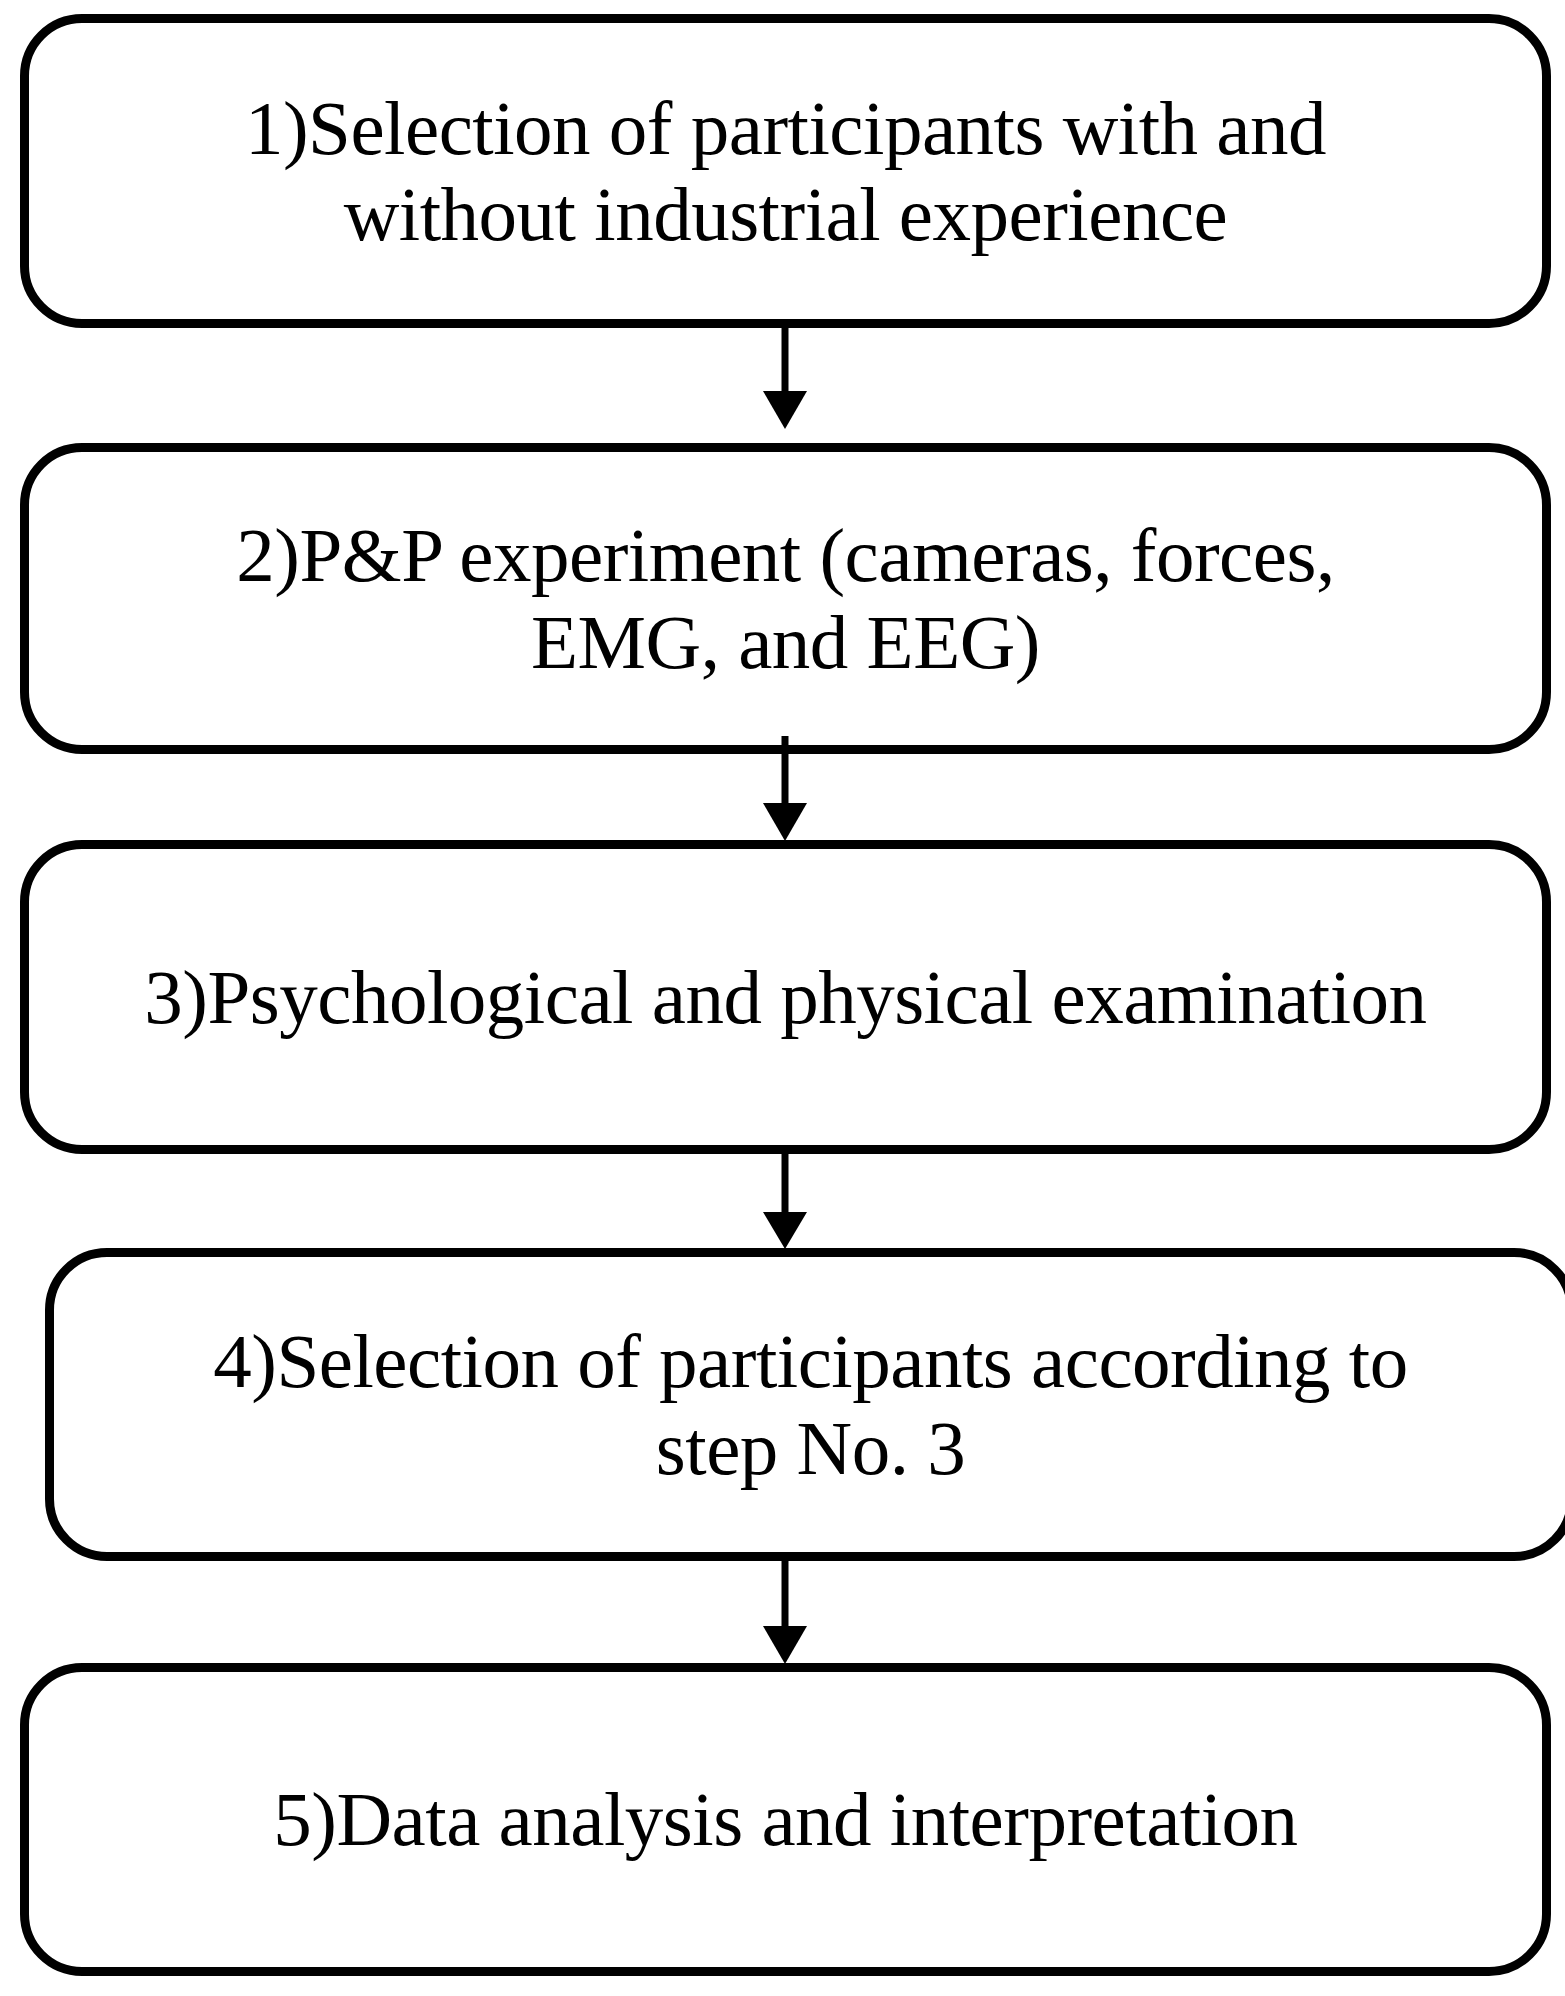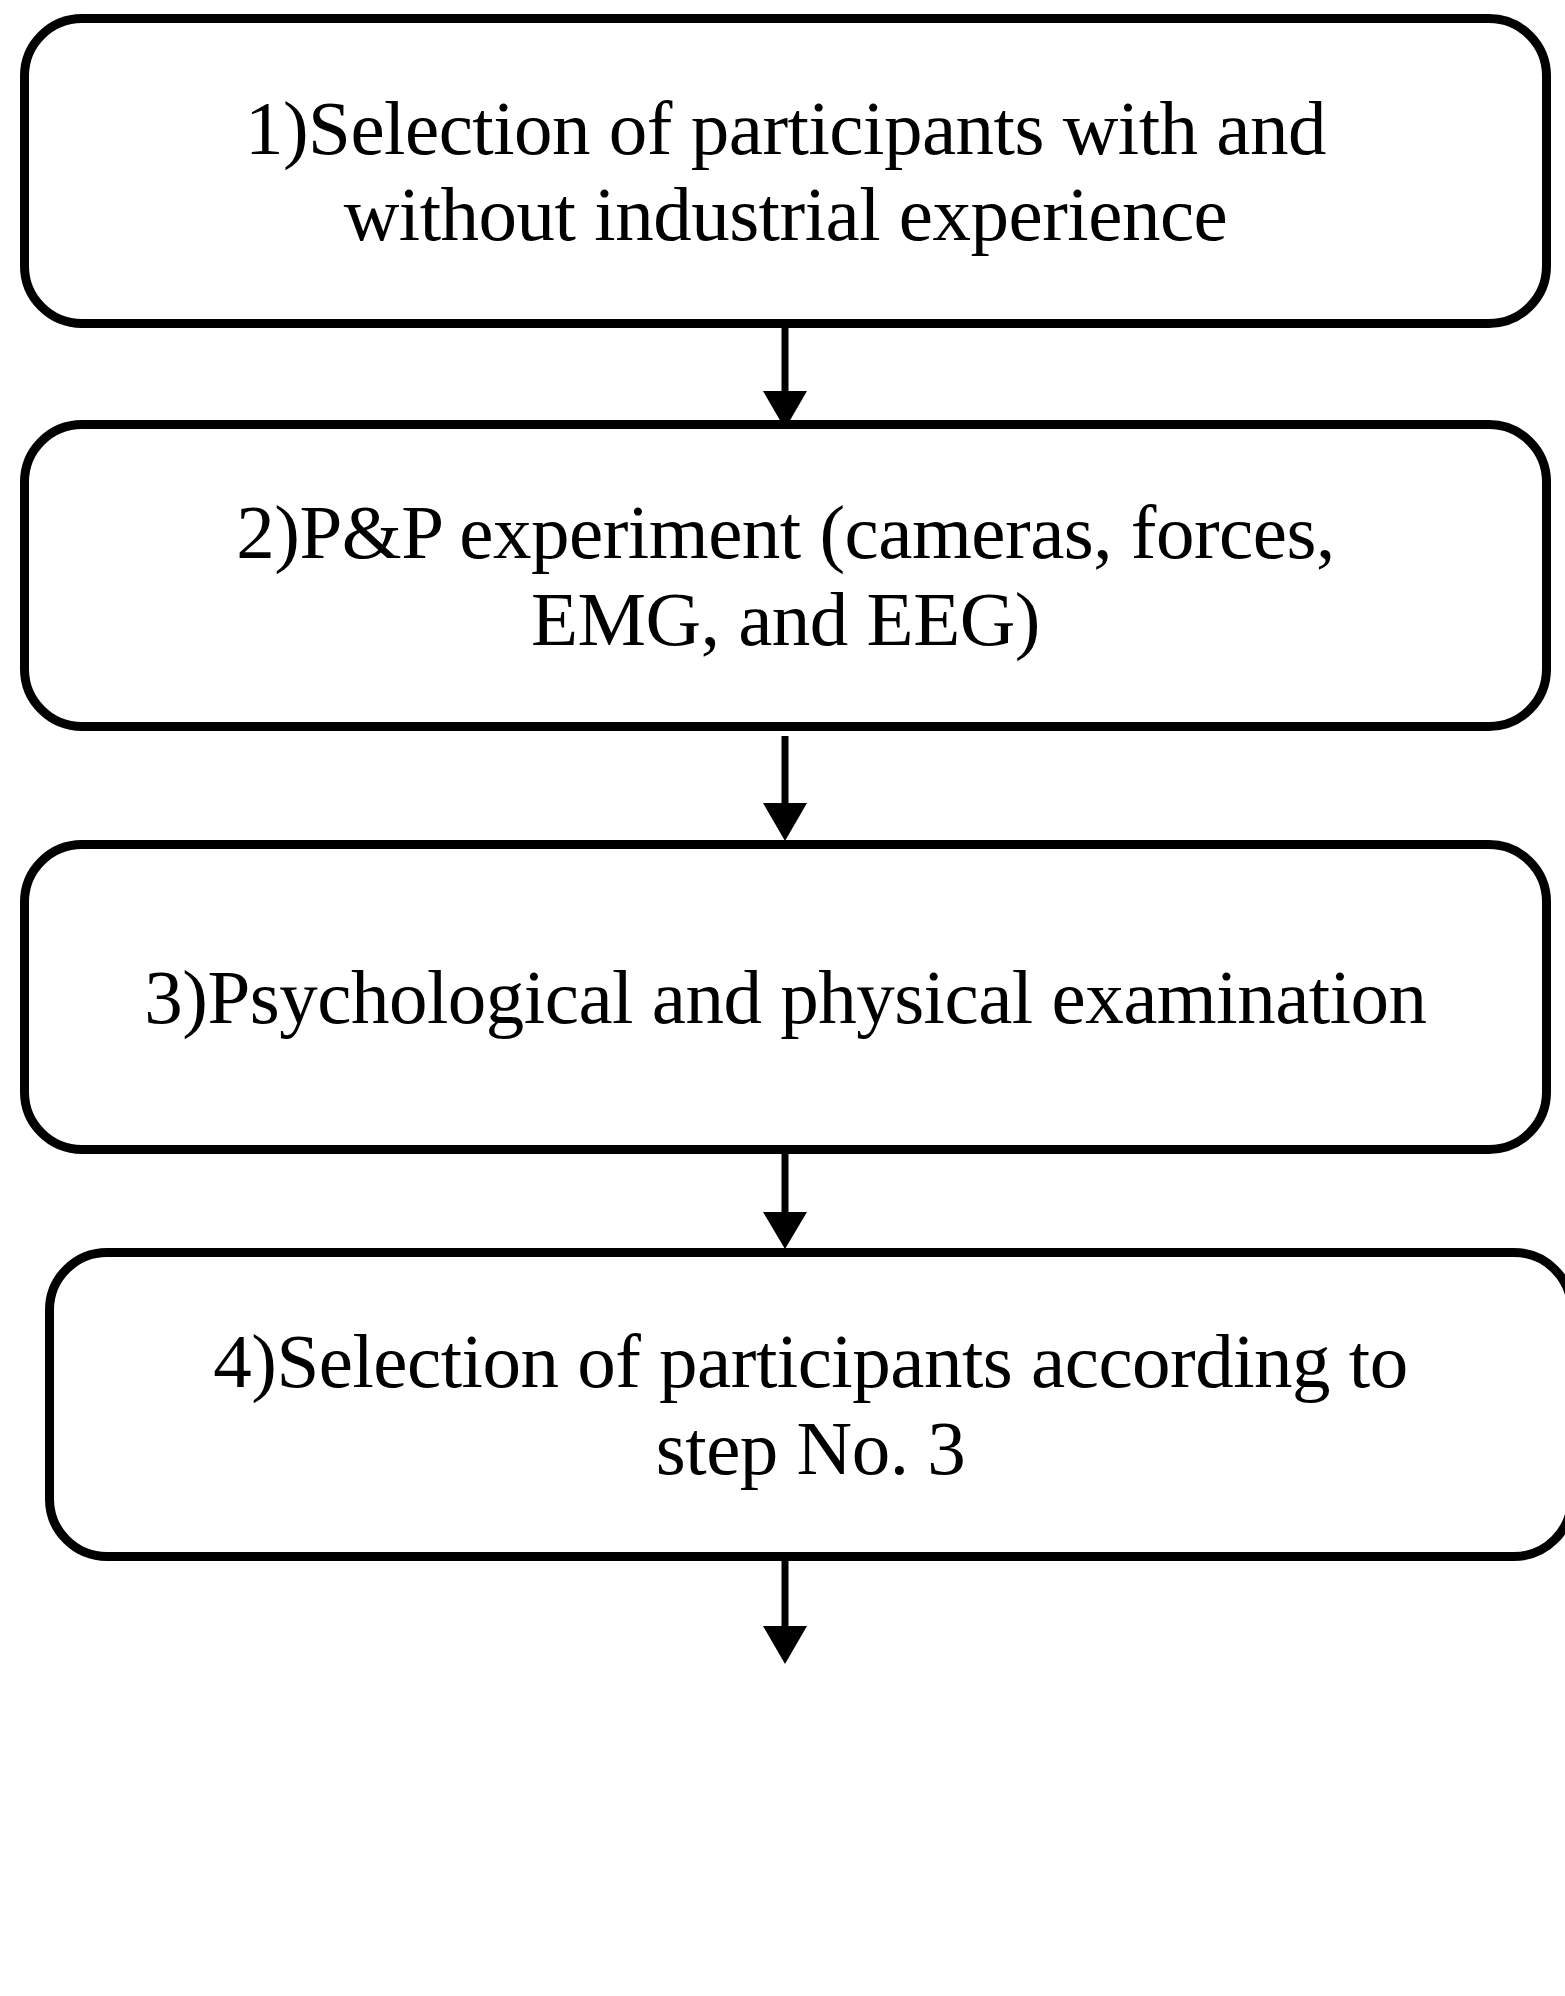--- a/index.html
+++ b/index.html
@@ -35,21 +35,21 @@
     display: block;
     width: 86%;
     font-size: 77px;
     line-height: 1.12;
     color: #000000;
     letter-spacing: -0.5px;
     white-space: pre-line;
     font-family: "Liberation Serif", "DejaVu Serif", serif;
   }
   .node-1 { top: 14px;   height: 314px; }
-  .node-2 { top: 420px;  height: 311px; }
+  .node-2 { top: 443px;  height: 311px; }
   .node-3 { top: 840px;  height: 314px; }
   .node-4 { top: 1248px; height: 313px; margin-left: 25px; }
   .node-5 { top: 1663px; height: 313px; }
 
   .connector {
     position: absolute;
     left: 761px;
     width: 48px;
     overflow: visible;
   }
@@ -105,14 +105,17 @@
     <span class="node-label">4)Selection of participants according to step No. 3</span>
   </div>
 
   <div class="connector conn-4">
     <svg viewBox="0 0 48 108" preserveAspectRatio="none" aria-hidden="true">
       <line x1="24" y1="0" x2="24" y2="86" stroke="#000000" stroke-width="7"></line>
       <polygon points="24,106 2,68 46,68" fill="#000000"></polygon>
     </svg>
   </div>
 
+  <div class="node node-5">
+    <span class="node-label">5)Data analysis and interpretation</span>
+  </div>
 
 </div>
 
 </body></html>

